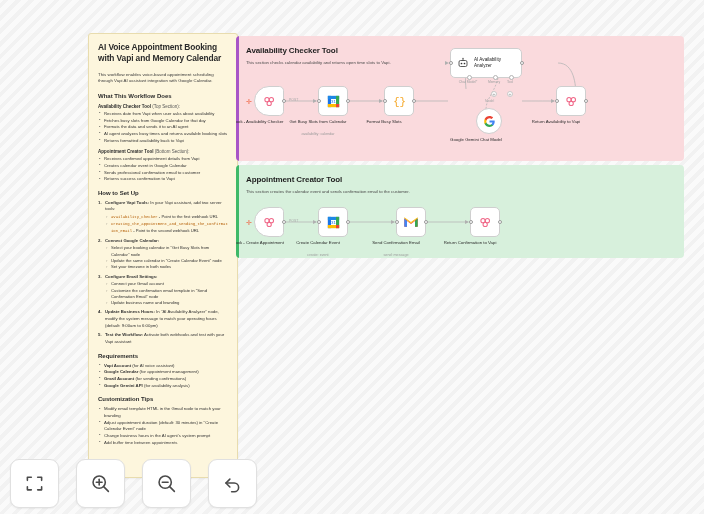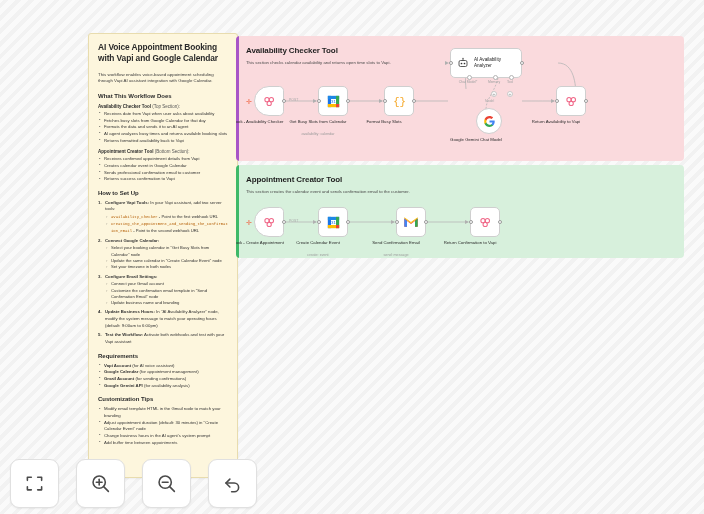--- a/index.html
+++ b/index.html
@@ -270,21 +270,21 @@
     box-shadow: 0 1px 2px rgba(0,0,0,0.06);
     cursor: pointer;
   }
 
   svg { display: block; }
 </style>
 </head>
 <body>
 
 <div class="sticky">
-  <h1>AI Voice Appointment Booking with Vapi and Google Calendar</h1>
+  <h1>AI Voice Appointment Booking with Vapi and Memory Calendar</h1>
   <p class="intro">This workflow enables voice-based appointment scheduling through Vapi AI assistant integration with Google Calendar.</p>
 
   <h2>What This Workflow Does</h2>
 
   <h3>
     <span>Availability Checker Tool</span>
     <span class="muted">(Top Section):</span>
   </h3>
   <ul>
     <li>Receives date from Vapi when user asks about availability</li>

